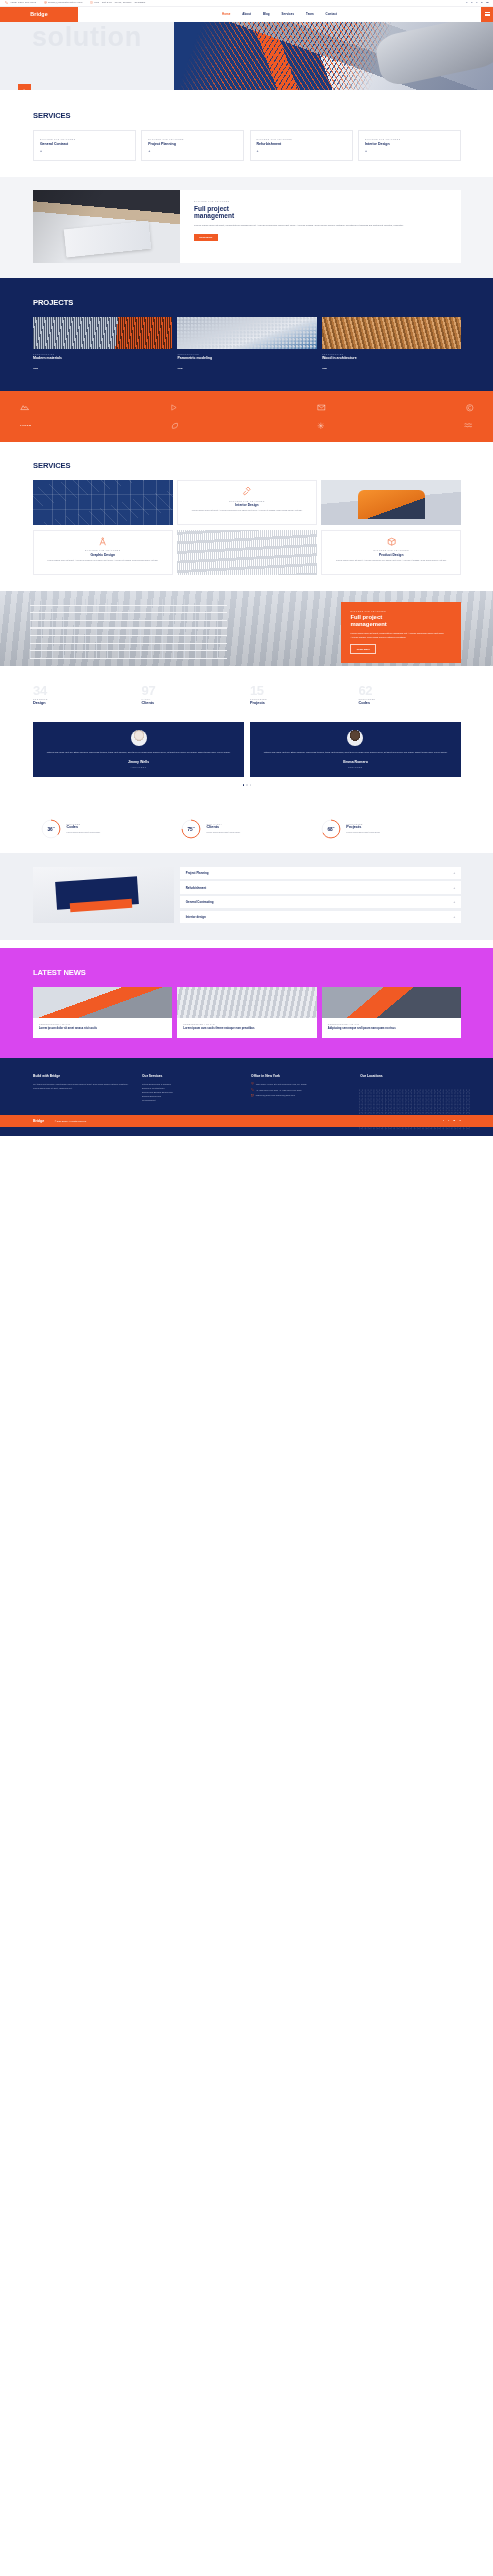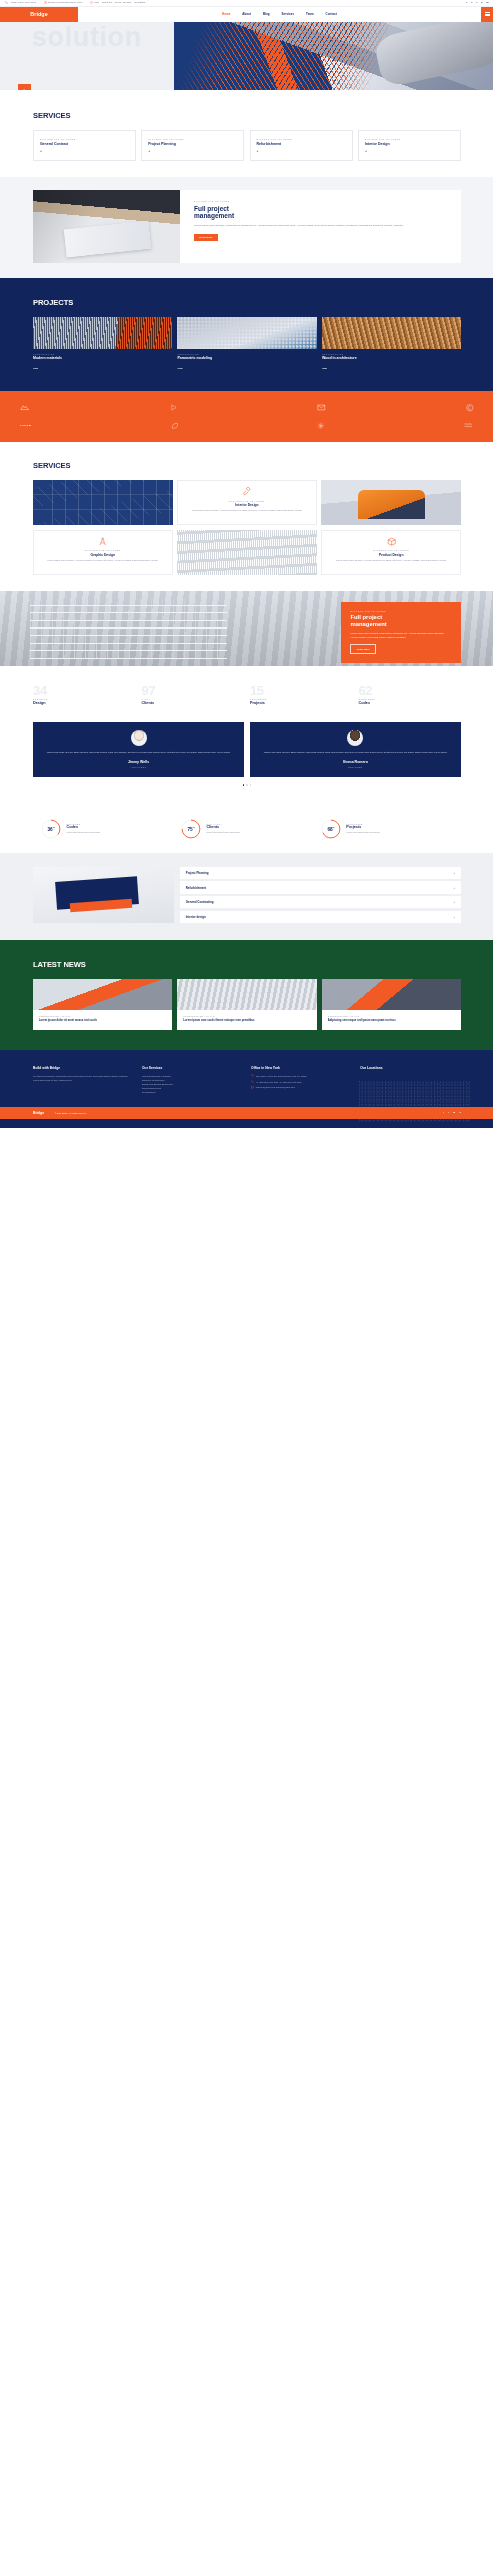--- a/index.html
+++ b/index.html
@@ -253,21 +253,21 @@
   .acc-inner { display:flex; gap:5.9px; align-items:stretch; }
   .acc-img { width:141px; height:56px; background:linear-gradient(170deg,#f4f5f8,#dfe2e8); position:relative; overflow:hidden;}
   .acc-img:after { content:""; position:absolute; left:16%; top:22%; width:58%; height:50%; background:#12245c; transform:rotate(-4deg);}
   .acc-img:before { content:""; position:absolute; left:26%; top:62%; width:44%; height:16%; background:#f15a24; transform:rotate(-4deg); z-index:2;}
   .acc-list { flex:1; display:flex; flex-direction:column; gap:2.4px; }
   .acc-row { background:#fff; display:flex; align-items:center; padding:0 5.9px; height:12.3px; font-size:2.9px; font-weight:bold; color:#12245c;}
   .acc-row .chev { margin-left:auto; font-size:2.9px; color:#b6bac6;}
   .acc-row.active { background:#fff; }
 
   
-  .news { background:#14532d; padding:20px 0 20px; color:#fff; }
+  .news { background:#d946ef; padding:20px 0 20px; color:#fff;margin-top:8px; }
   .news .sec-title { color:#fff; }
   .news-grid { display:flex; gap:5.3px; margin-top:10px; }
   .news-card { flex:1; background:#fff; color:#12245c; }
   .news-thumb { height:31px; width:100%; }
   .n1 { background:linear-gradient(160deg,#d9dde4 0 40%, #f15a24 40% 58%, #8e949f 58% 100%);}
   .n2 { background:repeating-linear-gradient(101deg,#e9ebef 0 2.9px,#c8ccd4 2.9px 5.9px), linear-gradient(#dfe2e8,#b9bec8);}
   .n3 { background:linear-gradient(140deg,#9fa6b2 0 35%, #f15a24 35% 52%, #4a5263 52% 100%);}
   .news-body { padding:5.3px 5.9px 7px; }
   .news-body .meta { font-size:1.9px; color:#9296a5; letter-spacing:0.4px; text-transform:uppercase;}
   .news-body h3 { font-size:2.7px; line-height:1.5; margin-top:2.4px; font-weight:bold; color:#12245c;}

